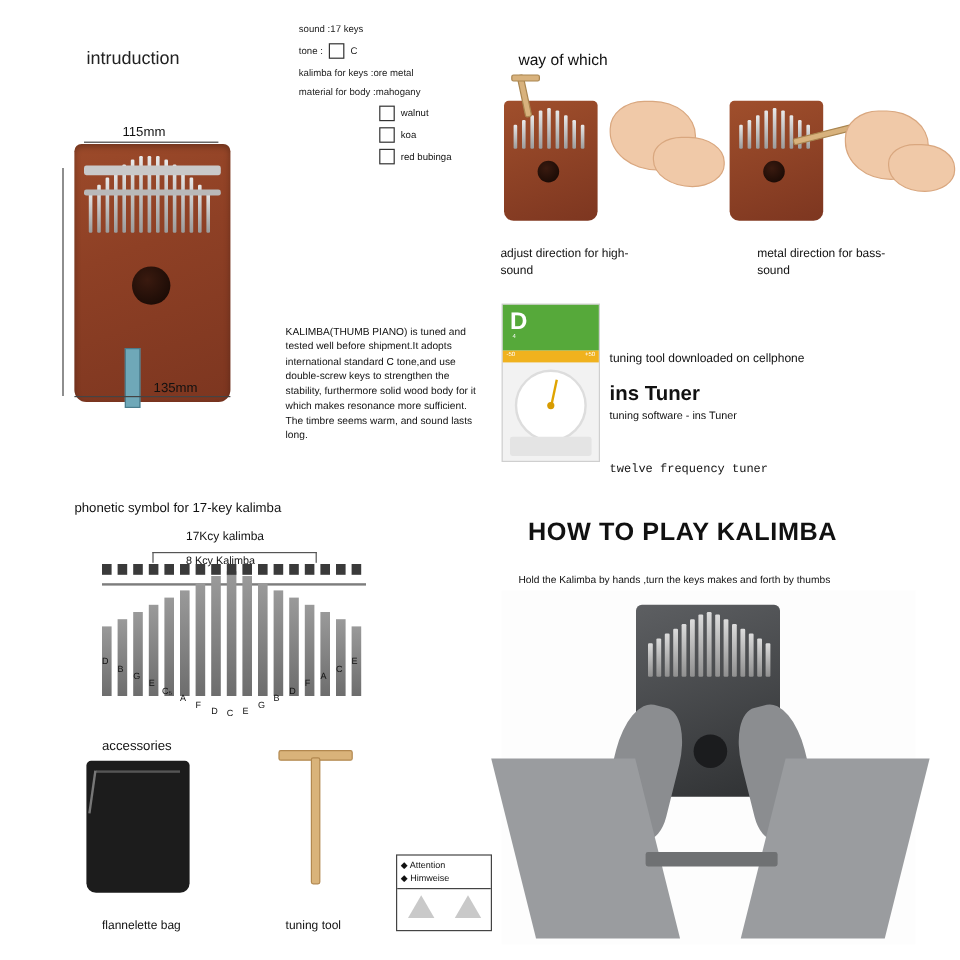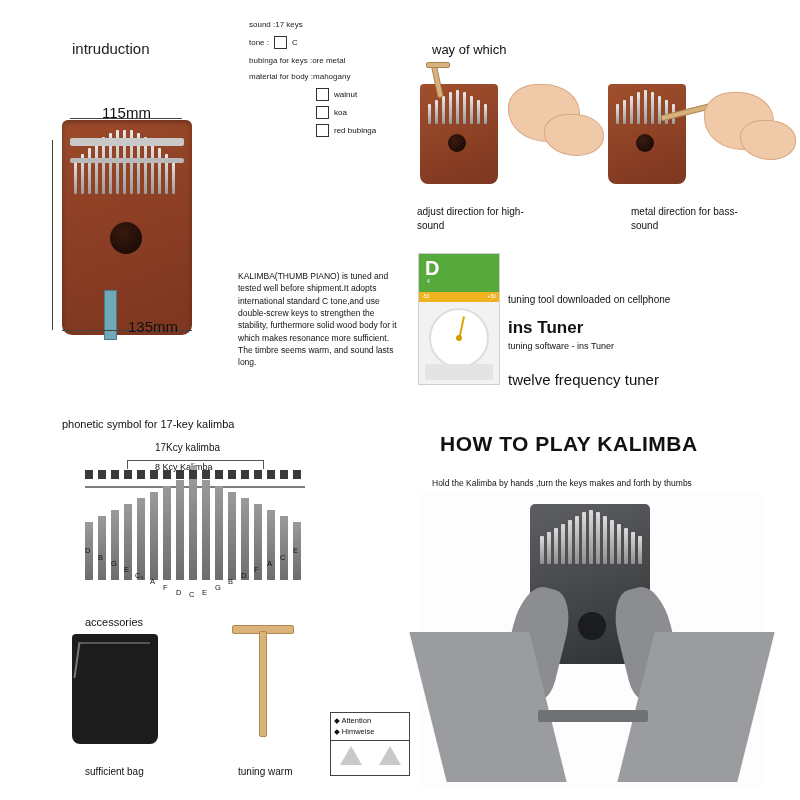--- a/index.html
+++ b/index.html
@@ -5,21 +5,21 @@
   html,body{margin:0;padding:0;}
   body{
     width:800px;height:800px;
     background:#ffffff;
     font-family:"Liberation Sans", sans-serif;
     color:#111;
     position:relative;
     overflow:hidden;
   }
   .abs{position:absolute;}
-  .small{font-size:15px;text-align:right;}
+  .small{font-size:11px;text-align:right;}
   
   #intro-title{left:72px;top:40px;font-size:15px;color:#222;}
   #kalimba-main{left:62px;top:120px;width:130px;height:215px;}
   .kal-body{
     position:absolute;left:0;top:0;width:130px;height:215px;
     background:linear-gradient(160deg,#9c4a2a 0%,#8e4025 40%,#7d3620 100%);
     border-radius:6px 6px 10px 10px;
     box-shadow:0 2px 5px rgba(0,0,0,.3) inset;
   }
   .kal-bridge{position:absolute;left:8px;top:18px;width:114px;height:8px;background:#c9c9c9;border-radius:2px;}
@@ -55,21 +55,21 @@
   .tuner-note{position:absolute;left:6px;top:3px;font-size:20px;font-weight:bold;}
   .tuner-sub{position:absolute;left:8px;top:24px;font-size:5px;}
   .tuner-bar{height:10px;background:#f0b21e;color:#fff;font-size:5px;display:flex;justify-content:space-between;padding:1px 3px;box-sizing:border-box;}
   .tuner-dial{margin:6px auto 0;width:56px;height:56px;border-radius:50%;background:#fff;border:2px solid #ddd;position:relative;}
   .needle{position:absolute;left:27px;top:6px;width:2px;height:24px;background:#e0a400;transform-origin:bottom center;transform:rotate(12deg);}
   .dial-center{position:absolute;left:25px;top:25px;width:6px;height:6px;border-radius:50%;background:#d79b00;}
   .tuner-foot{position:absolute;bottom:4px;left:6px;right:6px;height:16px;background:#e4e4e4;border-radius:2px;}
   #tuner-line1{left:508px;top:294px;font-size:10px;}
   #tuner-line2{left:508px;top:318px;font-size:17px;font-weight:bold;}
   #tuner-line3{left:508px;top:341px;font-size:9px;}
-  #tuner-line4{left:508px;top:371px;font-size:15px;}
+  #tuner-line4{left:508px;top:386px;font-size:10px;font-family:Liberation Mono, monospace;}
   
   #phon-title{left:62px;top:418px;font-size:11px;}
   #phon-17{left:155px;top:442px;font-size:10px;}
   #phon-8{left:155px;top:462px;font-size:9px;}
   #phon-diagram{left:85px;top:470px;width:220px;height:110px;}
   .pd-bar{position:absolute;bottom:0;width:8px;background:linear-gradient(#9a9a9a,#6d6d6d);}
   .pd-top{position:absolute;top:0;width:8px;height:9px;background:#3a3a3a;}
   .pd-line{position:absolute;left:0;top:16px;width:220px;height:2px;background:#7d7d7d;}
   .pd-brace{position:absolute;left:42px;top:-10px;width:135px;height:8px;border:1px solid #555;border-bottom:none;}
   .note{position:absolute;font-size:7.5px;color:#111;}
@@ -141,21 +141,21 @@
   <div class="spec-row">
     <span class="spec-label">sound  :</span>
     <span class="spec-val">17 keys</span>
   </div>
   <div class="spec-row">
     <span class="spec-label">tone  :</span>
     <span class="spec-box"></span>
     <span class="spec-val">C</span>
   </div>
   <div class="spec-row">
-    <span class="spec-label">bubinga for keys :</span>
+    <span class="spec-label">kalimba for keys :</span>
     <span class="spec-val">ore metal</span>
   </div>
   <div class="spec-row">
     <span class="spec-label">material for body :</span>
     <span class="spec-val">mahogany</span>
   </div>
   <div class="sub-opt">
     <span class="spec-box"></span>
     <span>walnut</span>
   </div>
@@ -298,27 +298,27 @@
   <span class="note" style="left:182px;top:19px;">A</span>
   <span class="note" style="left:195px;top:13px;">C</span>
   <span class="note" style="left:208px;top:6px;">E</span>
 </div>
 
 <div class="abs" id="acc-title">accessories</div>
 <div class="abs" id="bag">
   <div class="bag-draw"></div>
   <div class="bag-cord"></div>
 </div>
-<div class="abs" id="bag-cap">sufficient bag</div>
+<div class="abs" id="bag-cap">flannelette bag</div>
 
 <div class="abs" id="tool">
   <div class="tool-bar"></div>
   <div class="tool-stem"></div>
 </div>
-<div class="abs" id="tool-cap">tuning warm</div>
+<div class="abs" id="tool-cap">tuning tool</div>
 
 <div class="abs" id="warn">
   <div class="warn-head">
     <div>◆ <span>Attention</span></div>
     <div>◆ <span>Himweise</span></div>
   </div>
   <div class="warn-tris">
     <div class="tri"></div>
     <div class="tri"></div>
   </div>

